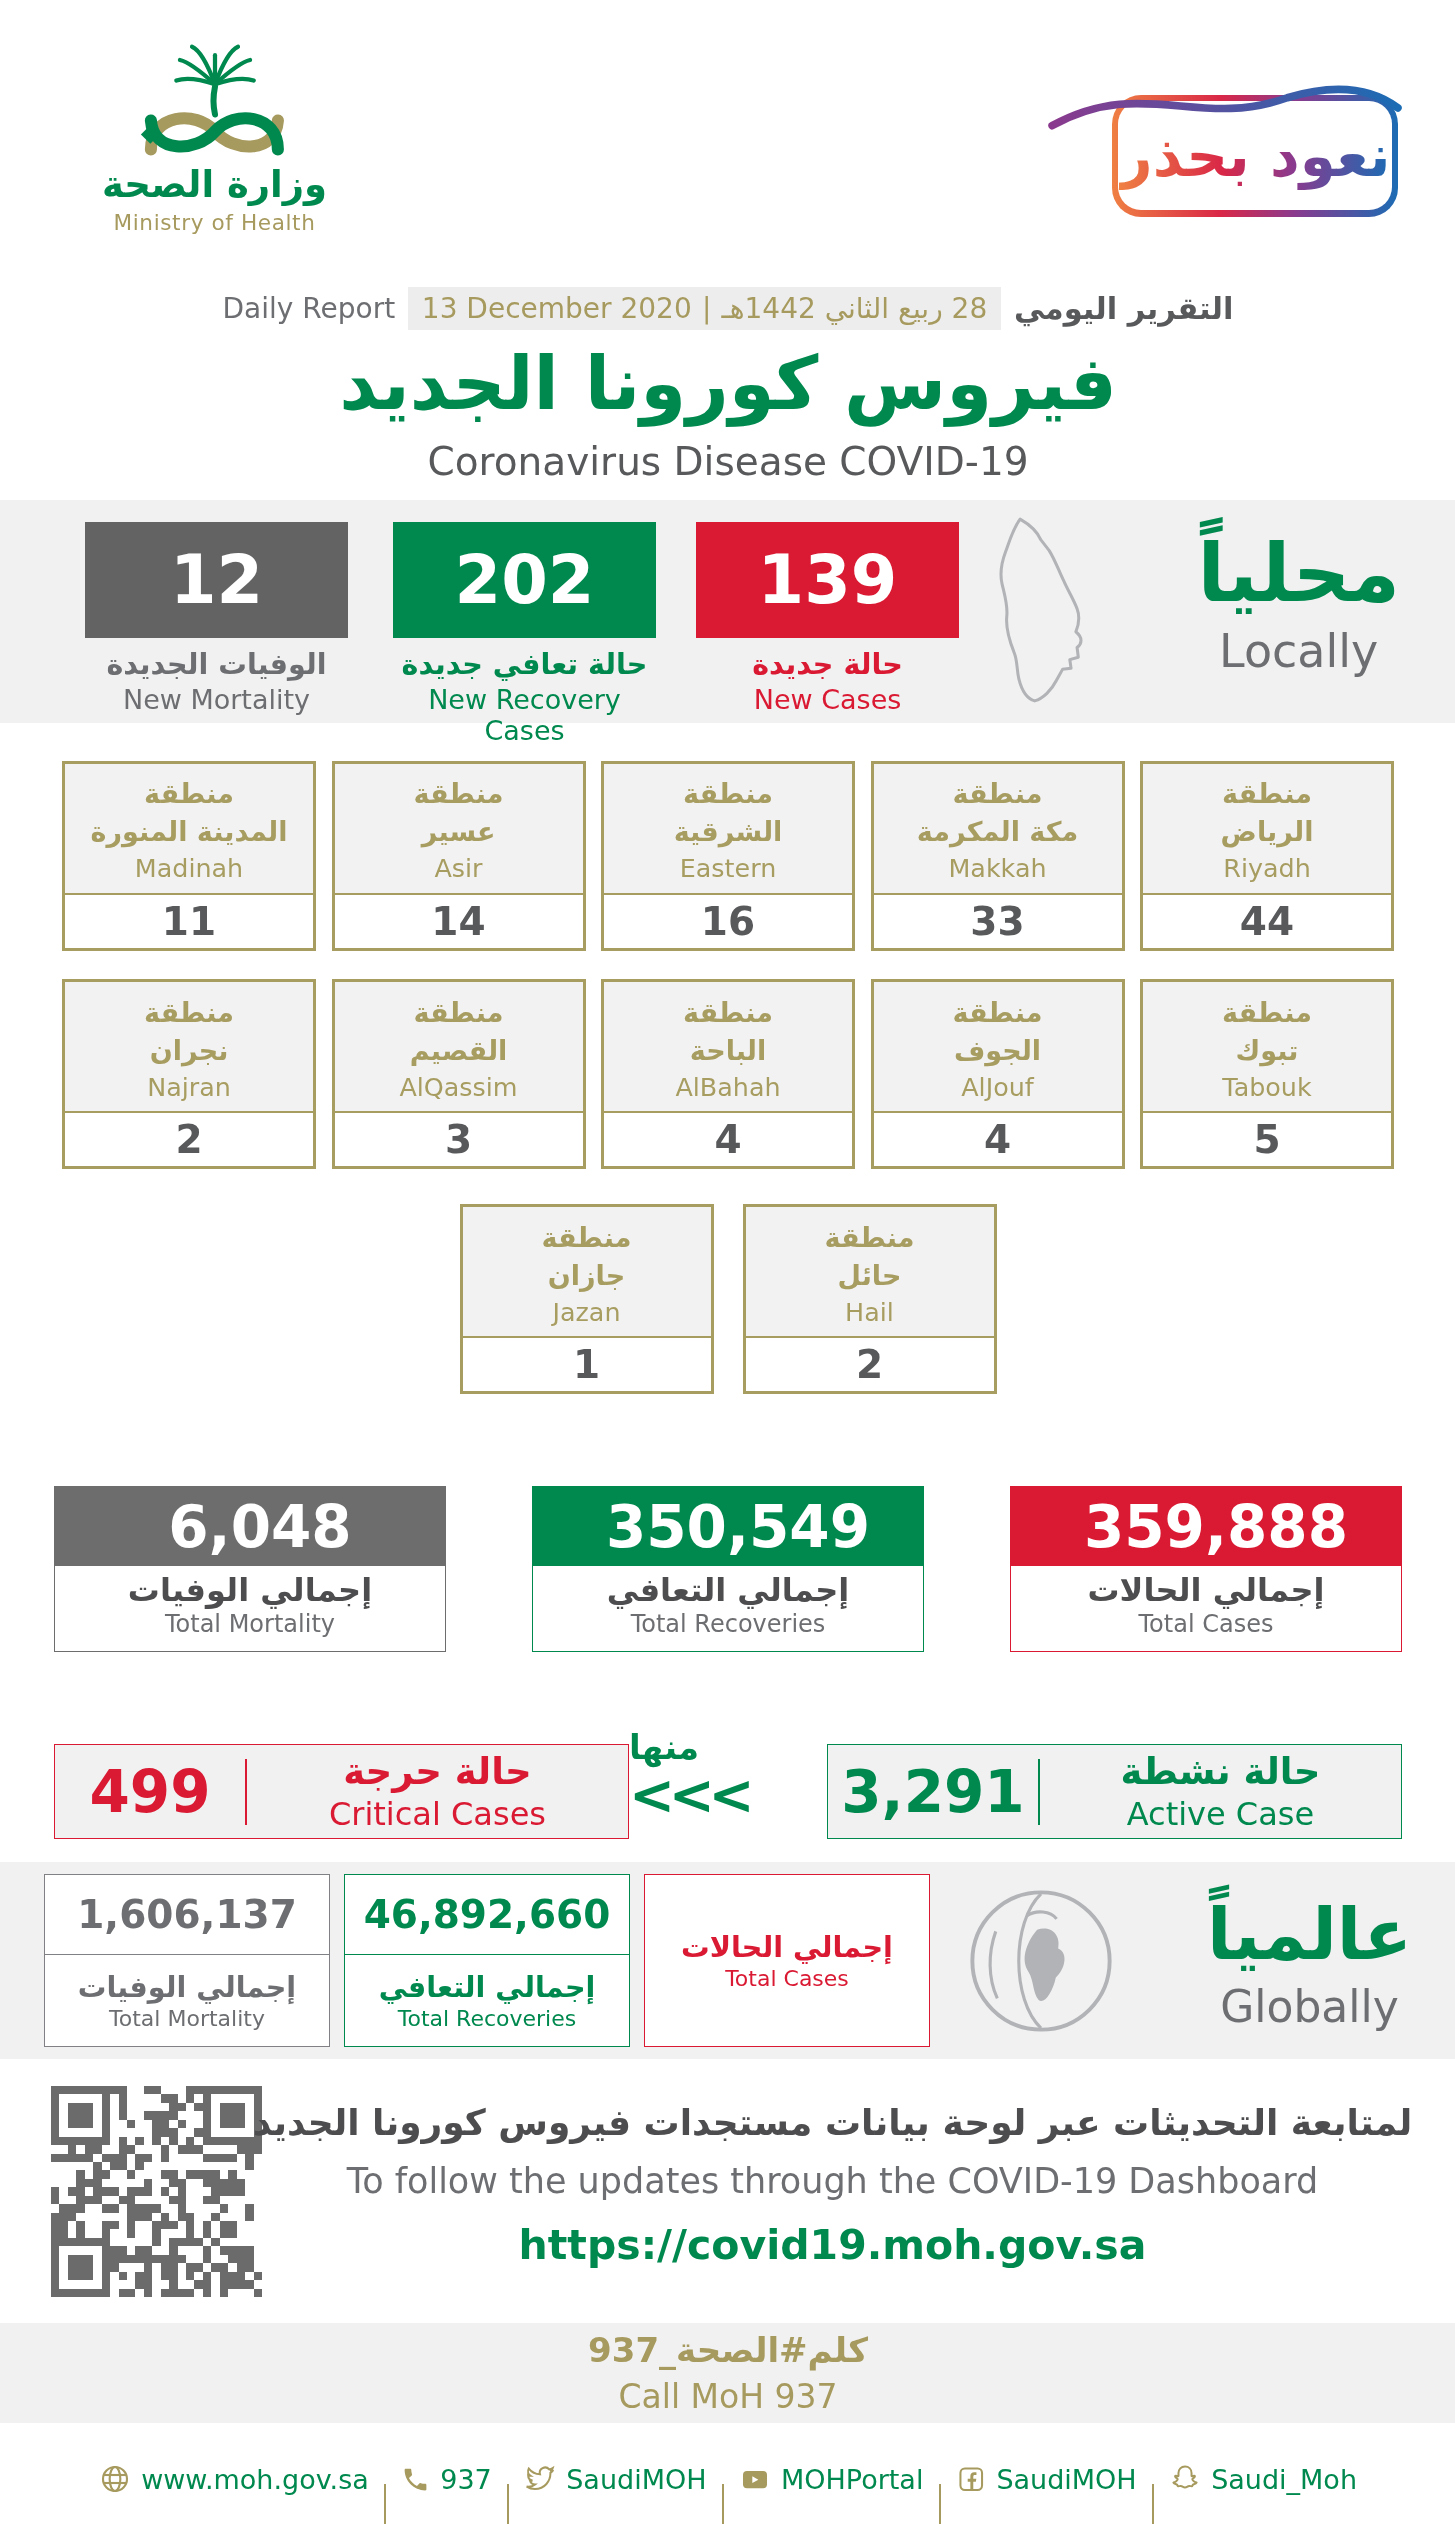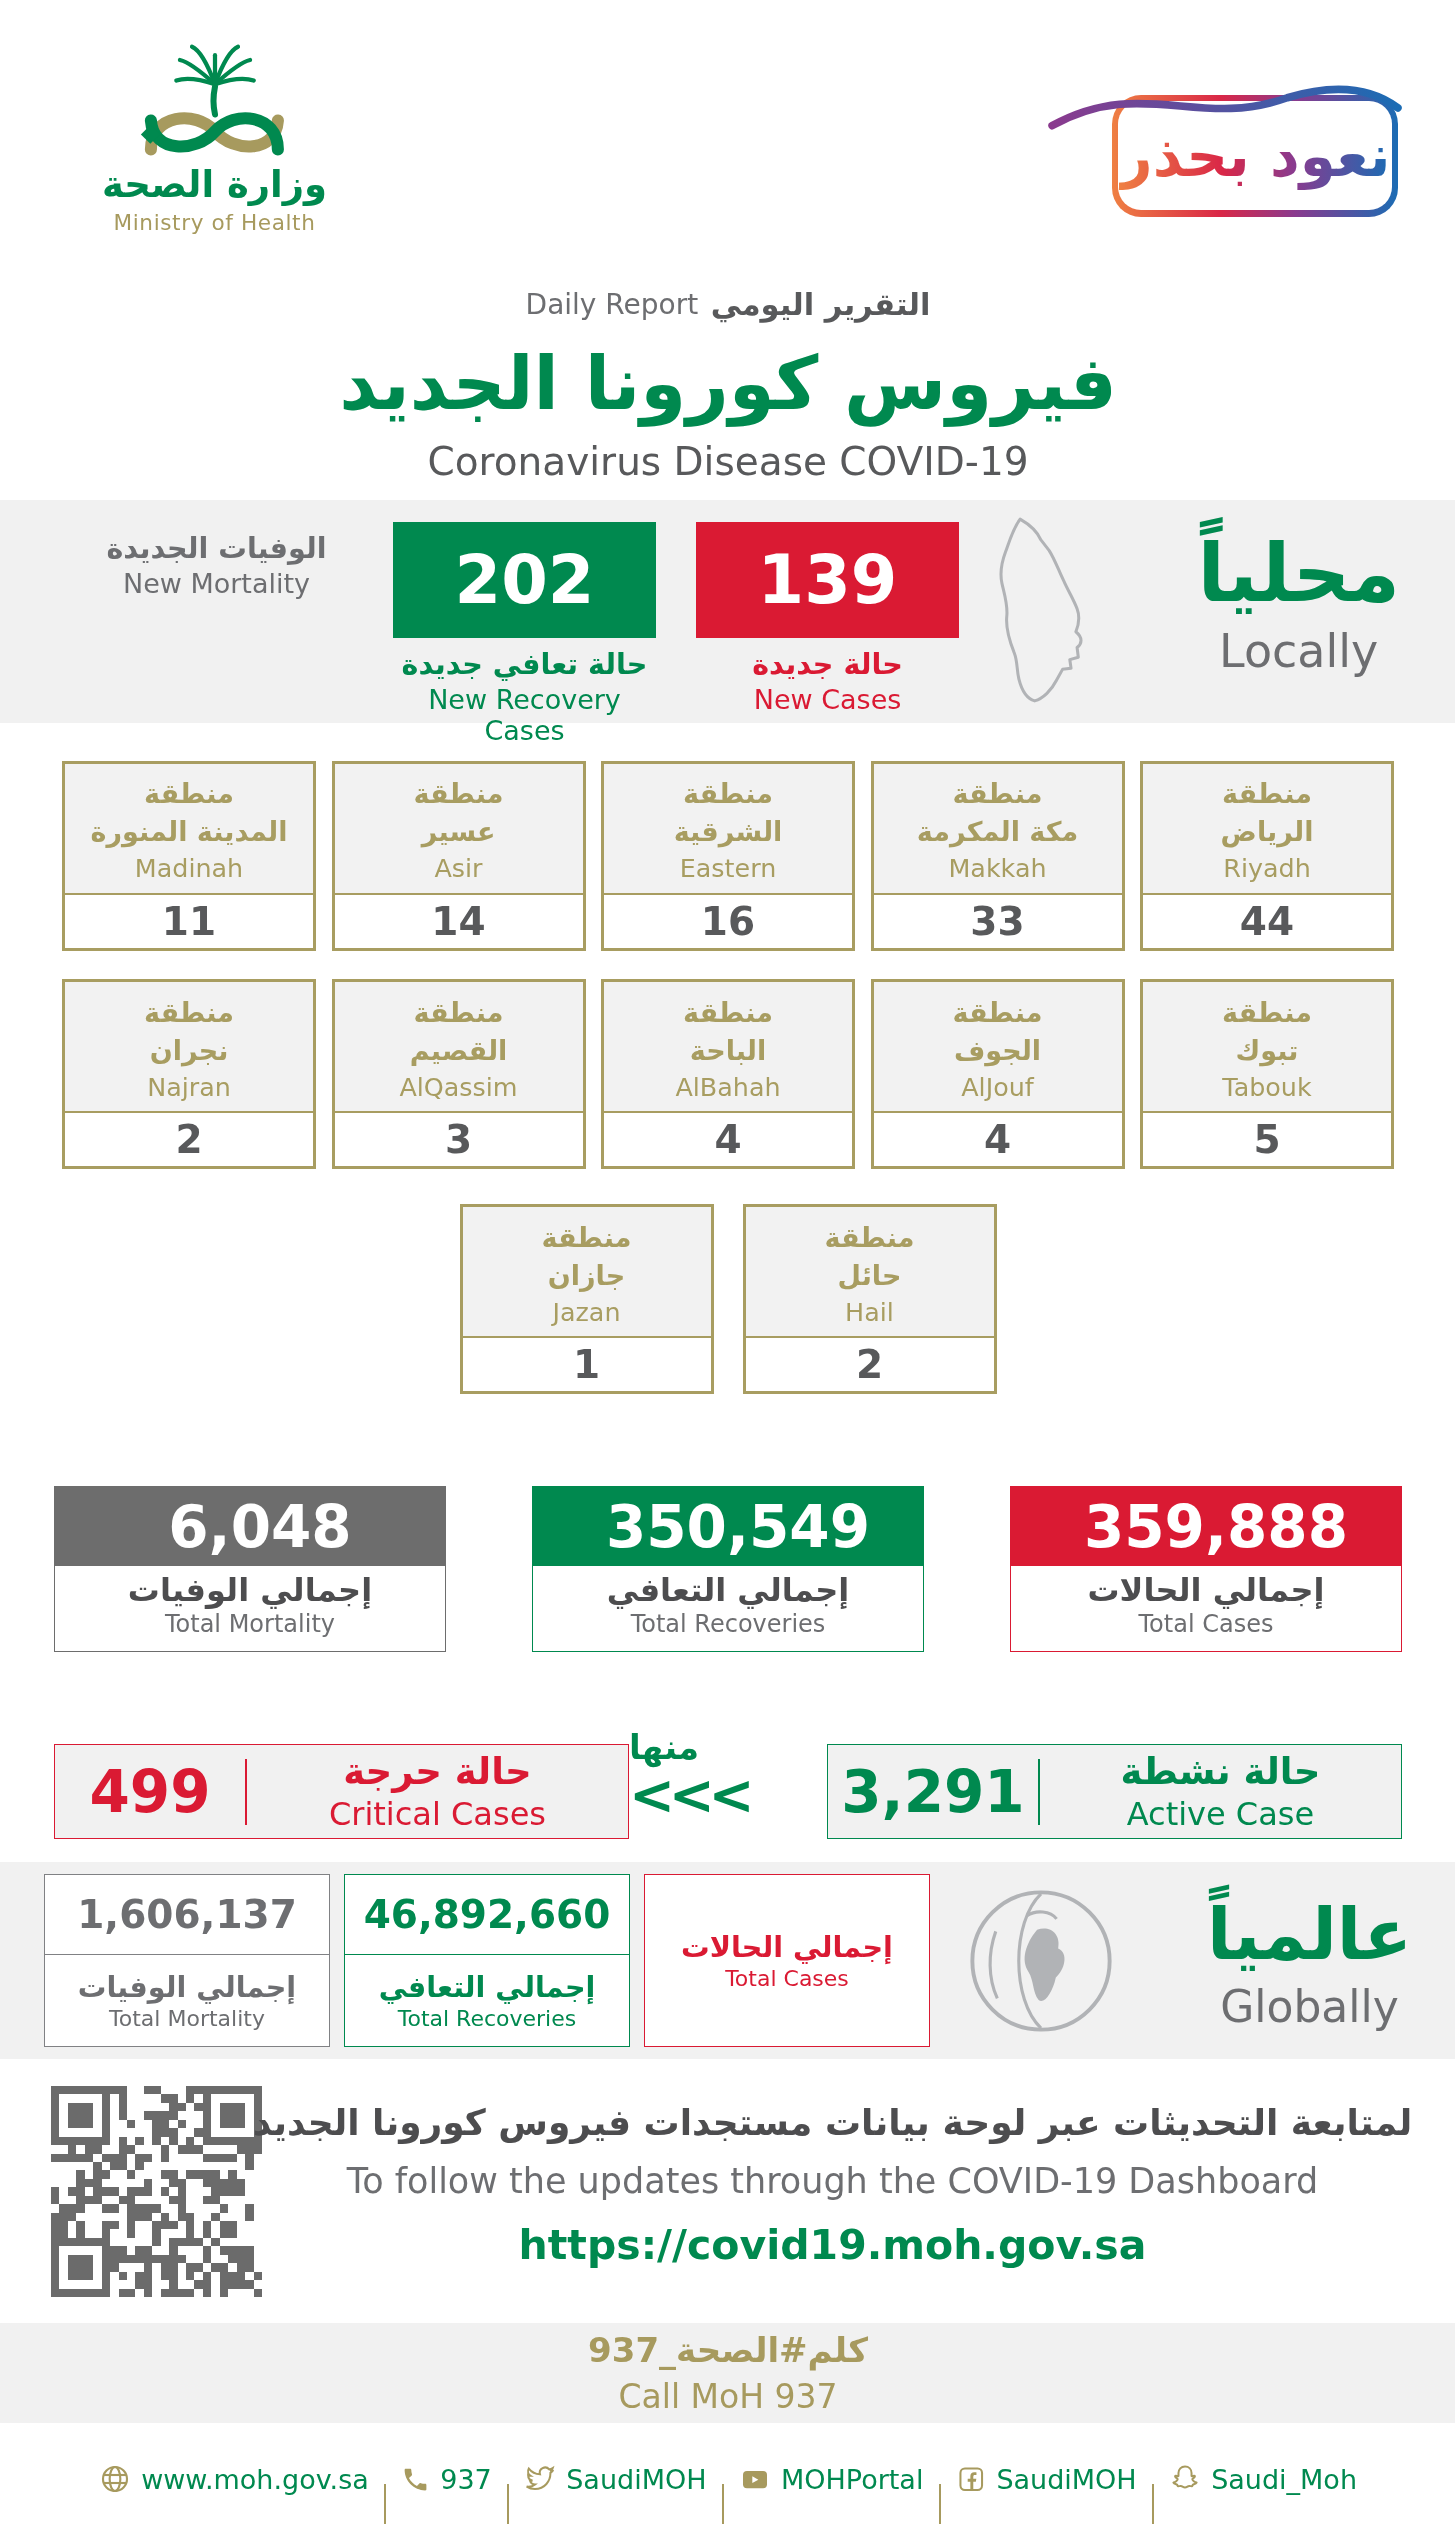--- a/index.html
+++ b/index.html
@@ -164,30 +164,36 @@
       </svg>
       <div class="badge-frame">
         <div class="badge-inner">
           <span class="badge-text">نعود بحذر</span>
         </div>
       </div>
     </div>
 
     <div class="report-line">
       <span class="report-en">Daily Report</span>
+      <span class="date-box">
+        <span class="date-greg">13 December 2020</span>
+        <span class="date-sep">|</span>
+        <span class="date-hijri">28 ربيع الثاني 1442هـ</span>
+      </span>
       <span class="report-ar">التقرير اليومي</span>
     </div>
 
     <div class="title-ar">فيروس كورونا الجديد</div>
     <div class="title-en">Coronavirus Disease COVID-19</div>
   </div>
 
   <div class="band-locally">
 
     <div class="stat-col c0">
+      <div class="stat-box">12</div>
       <div class="stat-ar">الوفيات الجديدة</div>
       <div class="stat-en">New Mortality</div>
     </div>
     <div class="stat-col c1">
       <div class="stat-box">202</div>
       <div class="stat-ar">حالة تعافي جديدة</div>
       <div class="stat-en">New Recovery Cases</div>
     </div>
     <div class="stat-col c2">
       <div class="stat-box">139</div>

